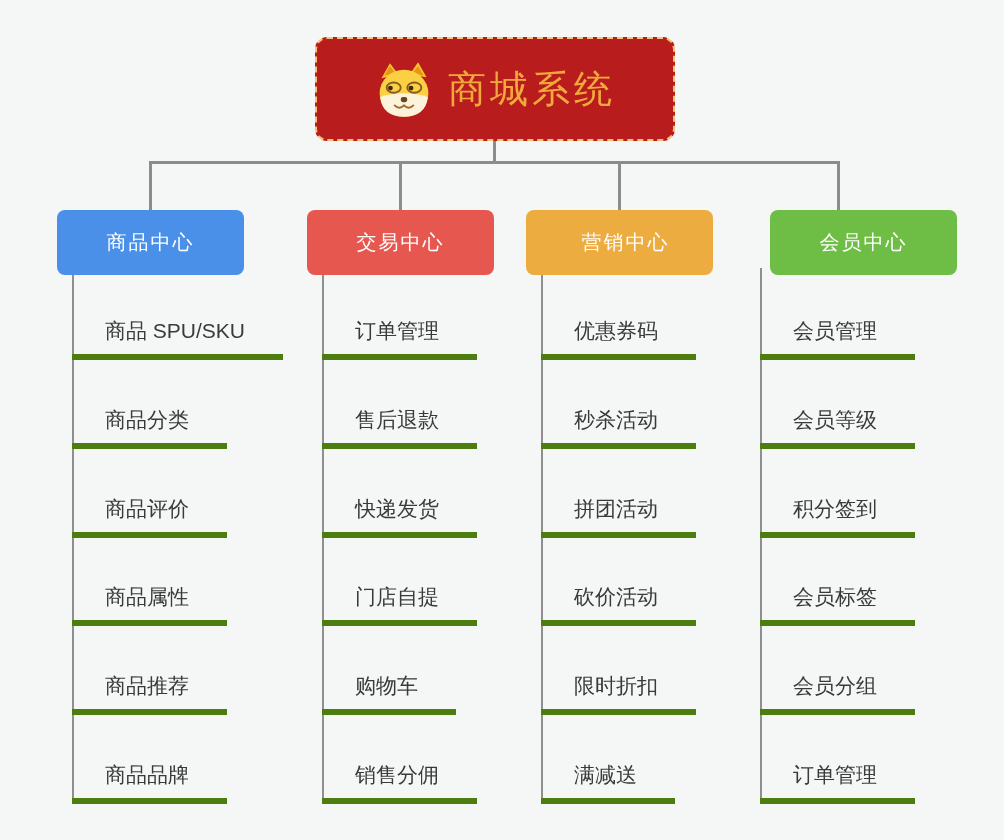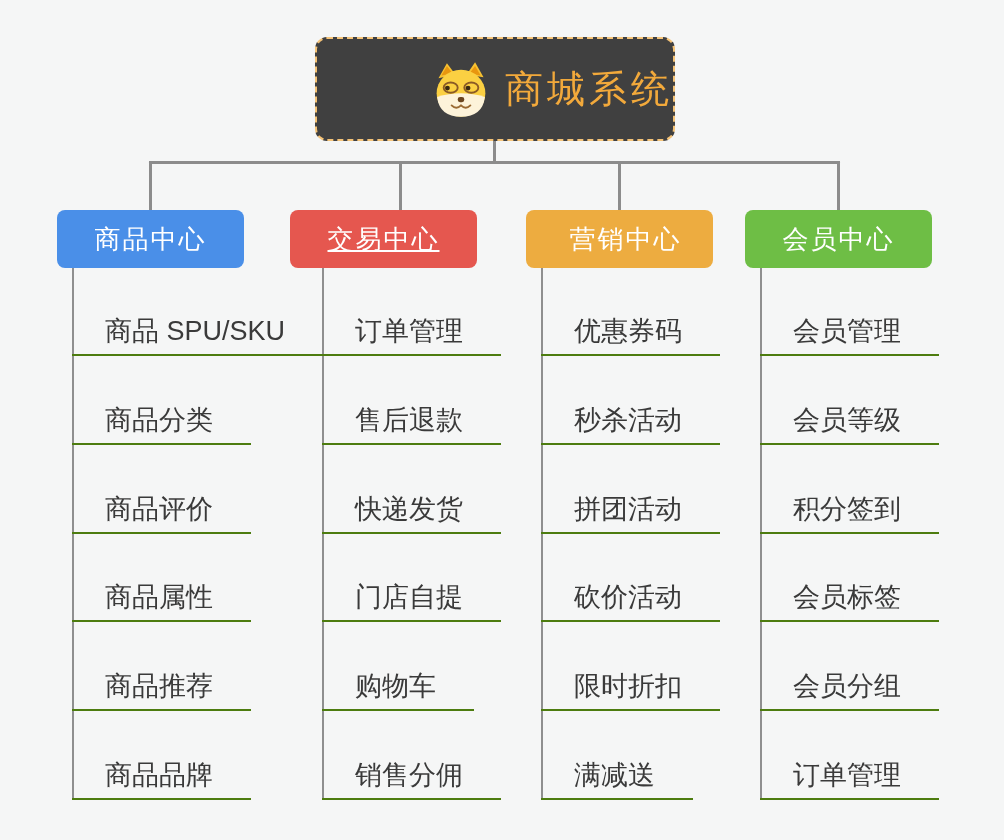--- a/index.html
+++ b/index.html
@@ -13,26 +13,26 @@
     width: 1004px;
     height: 840px;
     background: #f5f6f6;
     overflow: hidden;
   }
   
   .root-node {
     position: absolute;
     left: 315px; top: 37px;
     width: 360px; height: 104px;
-    background: #404040;
+    background: #b91c1c;
     border: 2px dashed #f5c377;
     border-radius: 12px;
     display: flex;
     align-items: center;
-    justify-content: flex-end;
+    justify-content: center;
     gap: 14px;
   }
   .root-label {
     color: #f2a93b;
     font-size: 38px;
     letter-spacing: 4px;
     font-weight: 400;
     white-space: nowrap;
   }
   .doge { width: 60px; height: 57px; flex: 0 0 auto; }
@@ -41,49 +41,49 @@
   .root-stem  { left: 493px; top: 140px; width: 3px; height: 23px; }
   .bus        { left: 149px; top: 161px; width: 691px; height: 3px; border-radius: 2px; }
   .drop-0 { left: 149px; top: 161px; width: 3px; height: 49px; }
   .drop-1 { left: 399px; top: 161px; width: 3px; height: 49px; }
   .drop-2 { left: 618px; top: 161px; width: 3px; height: 49px; }
   .drop-3 { left: 837px; top: 161px; width: 3px; height: 49px; }
   
   .branch-node {
     position: absolute;
     top: 210px;
-    width: 187px; height: 58px;
+    width: 187px; height: 65px;
     border-radius: 8px;
     color: #ffffff;
-    font-size: 26px;
+    font-size: 20px;
     letter-spacing: 2px;
     display: flex;
     align-items: center;
     justify-content: center;
     cursor: default;
     white-space: nowrap;
   }
   .bn-0 { left: 57px;  background: #4a8fe8; }
-  .bn-1 { left: 290px; background: #e5574f; text-decoration: underline; }
+  .bn-1 { left: 307px; background: #e5574f; }
   .bn-2 { left: 526px; background: #edac40; }
   .bn-3 { left: 745px; background: #6ebe45; }
   
   .spine { position: absolute; top: 268px; width: 2px; height: 530px; background: #8f8f8f; }
   .sp-0 { left: 72px; }
   .sp-1 { left: 322px; }
   .sp-2 { left: 541px; }
   .sp-3 { left: 760px; }
   
   .leaf {
     position: absolute;
-    font-size: 27px;
+    font-size: 21px;
     color: #3a3a3a;
     line-height: 30px;
     padding: 0 38px 8px 33px;
-    border-bottom: 2px solid #4d7c0f;
+    border-bottom: 6px solid #4d7c0f;
     white-space: nowrap;
     width: -moz-fit-content;
     width: fit-content;
     min-width: 120px;
   }
   .lx-0 { left: 72px; }
   .lx-1 { left: 322px; }
   .lx-2 { left: 541px; }
   .lx-3 { left: 760px; }
   .ly-0 { top: 316px; }
@@ -123,21 +123,21 @@
       <circle cx="39.5" cy="28.5" r="2.6" fill="#3b2a12"></circle>
       <rect x="28.5" y="38" width="7" height="5.5" rx="2.5" fill="#6b451f"></rect>
       <path d="M22,47 Q27,52 32,47 Q37,52 42,47" fill="none" stroke="#9a6a33" stroke-width="2" stroke-linecap="round"></path>
     </svg>
     <span class="root-label">商城系统</span>
   </div>
 
   <div class="branch-node bn-0" style="background-color: rgb(74, 143, 232);">商品中心</div>
   <div class="branch-node bn-1" style="background-color: rgb(229, 87, 79);">交易中心</div>
   <div class="branch-node bn-2" style="background-color: rgb(237, 172, 64); padding-left: 12px;">营销中心</div>
-  <div class="branch-node bn-3" style="background-color: rgb(110, 190, 69);">会员中心</div>
+  <div class="branch-node bn-3" style="background-color: rgb(110, 190, 69); margin-left: 25px;">会员中心</div>
 
   <div class="leaf lx-0 ly-0">商品 SPU/SKU</div>
   <div class="leaf lx-0 ly-1">商品分类</div>
   <div class="leaf lx-0 ly-2">商品评价</div>
   <div class="leaf lx-0 ly-3">商品属性</div>
   <div class="leaf lx-0 ly-4">商品推荐</div>
   <div class="leaf lx-0 ly-5">商品品牌</div>
 
   <div class="leaf lx-1 ly-0">订单管理</div>
   <div class="leaf lx-1 ly-1">售后退款</div>

